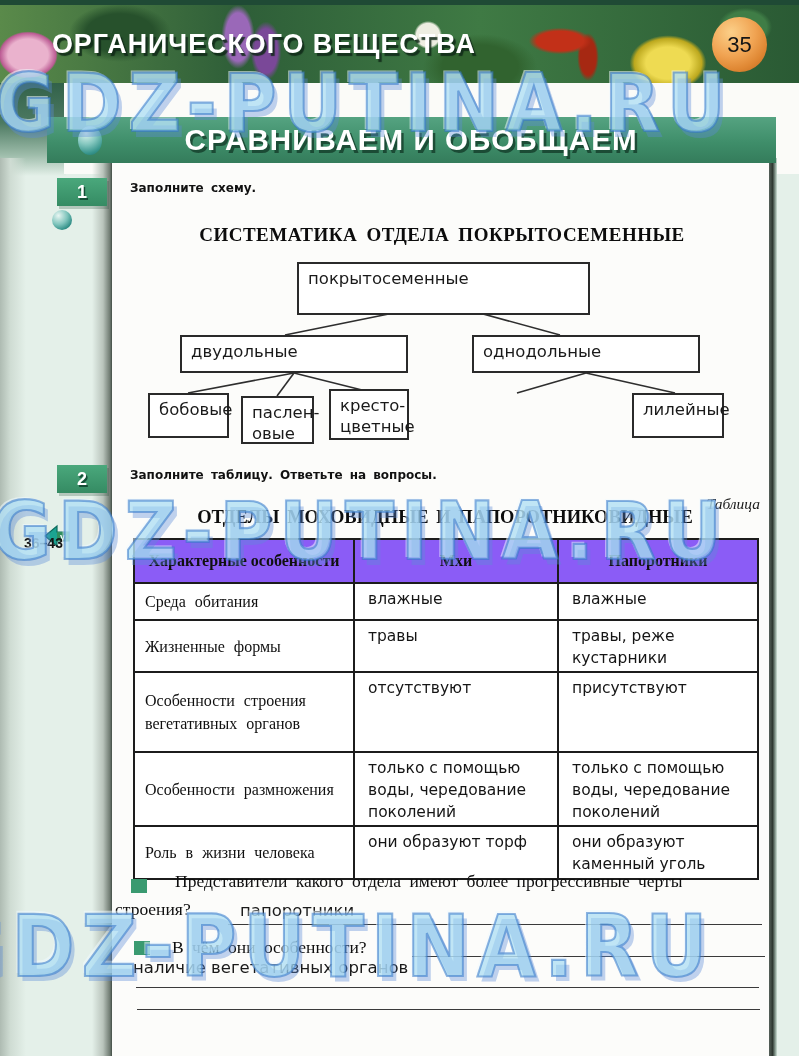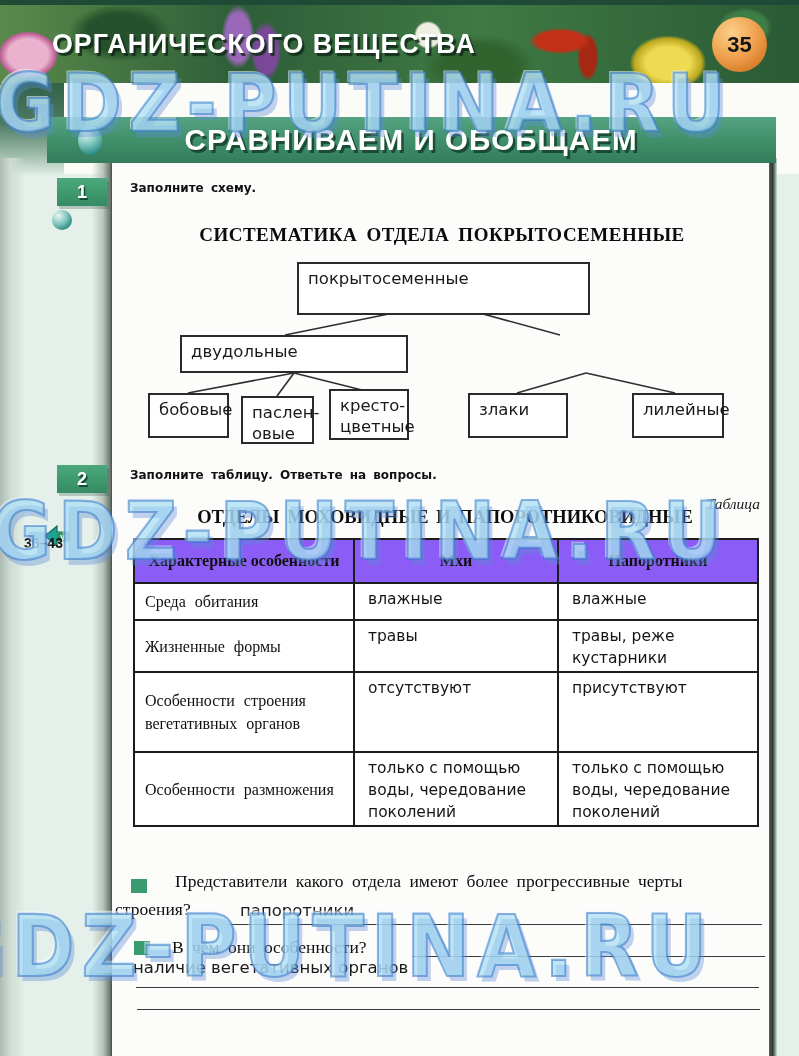--- a/index.html
+++ b/index.html
@@ -33,21 +33,21 @@
       radial-gradient(ellipse 95px 55px at 480px 62px,#31632f 0 40%,rgba(0,0,0,0) 60%),
       linear-gradient(90deg,#5a8a4a 0%,#2e5e38 30%,#3f7a44 60%,#2a5a34 100%);}
 
   .header-title{position:absolute;left:52px;top:28px;z-index:6;
     font-family:"Liberation Sans",sans-serif;font-weight:800;font-size:28px;color:#fff;
     letter-spacing:1px;transform:scaleX(.96);transform-origin:left;
     text-shadow:2.5px 2.5px 1px rgba(15,40,24,.85);}
   .page-num{position:absolute;left:712px;top:17px;width:55px;height:55px;border-radius:50%;z-index:6;
     background:radial-gradient(circle at 35% 28%,#fcd089 0%,#f0a352 45%,#df8733 70%,#b9641c 100%);
     display:flex;align-items:center;justify-content:center;
-    font-family:"Liberation Sans",sans-serif;font-weight:700;font-size:22px;color:#151515;}
+    font-family:"Liberation Sans",sans-serif;font-weight:400;font-size:22px;color:#151515;}
 
   
   .banner{position:absolute;left:47px;top:117px;width:729px;height:46px;z-index:5;
     background:linear-gradient(180deg,#55a381 0%,#3f8e6a 55%,#347c5b 100%);
     display:flex;align-items:center;justify-content:center;}
   .banner-bead{position:absolute;left:31px;top:9px;width:24px;height:29px;border-radius:50%;
     background:radial-gradient(circle at 34% 26%,#ddf3ee 0%,#86c8c0 40%,#36948c 75%,#1d6b64 100%);}
   .banner-text{font-family:"Liberation Sans",sans-serif;font-weight:800;font-size:29px;color:#fff;
     letter-spacing:1px;transform:scaleX(1.02);text-shadow:2.5px 2.5px 0 rgba(18,55,38,.75);}
 
@@ -160,26 +160,26 @@
       <line x1="331" y1="81" x2="448" y2="113" stroke="#2e2e2e" stroke-width="1.6"></line>
       <line x1="182" y1="151" x2="76" y2="171" stroke="#2e2e2e" stroke-width="1.6"></line>
       <line x1="182" y1="151" x2="165" y2="174" stroke="#2e2e2e" stroke-width="1.6"></line>
       <line x1="182" y1="151" x2="254" y2="169" stroke="#2e2e2e" stroke-width="1.6"></line>
       <line x1="474" y1="151" x2="405" y2="171" stroke="#2e2e2e" stroke-width="1.6"></line>
       <line x1="474" y1="151" x2="563" y2="171" stroke="#2e2e2e" stroke-width="1.6"></line>
     </svg>
     <div class="schema-title">СИСТЕМАТИКА ОТДЕЛА ПОКРЫТОСЕМЕННЫЕ</div>
     <div class="sbox boxA">покрытосеменные</div>
     <div class="sbox boxB">двудольные</div>
+    <div class="sbox boxC">однодольные</div>
     <div class="sbox boxb1">бобовые</div>
     <div class="sbox boxb2">паслен-
 овые</div>
     <div class="sbox boxb3">кресто-
 цветные</div>
-    <div class="sbox boxb4">злаки</div>
     <div class="sbox boxb5">лилейные</div>
   </div>
 
   <div class="task-marker t2">2</div>
   <div class="instr instr2">Заполните таблицу. Ответьте на вопросы.</div>
   <div class="tbl-label">Таблица</div>
   <div class="tbl-title">ОТДЕЛЫ МОХОВИДНЫЕ И ПАПОРОТНИКОВИДНЫЕ</div>
 
   <div class="margin-icon">
     <svg viewBox="0 0 32 32" width="32" height="32" xmlns="http://www.w3.org/2000/svg">
@@ -217,20 +217,25 @@
       <tr class="r3">
         <td class="feature">Особенности строения вегетативных органов</td>
         <td class="ans">отсутствуют</td>
         <td class="ans">присутствуют</td>
       </tr>
       <tr class="r4">
         <td class="feature">Особенности размножения</td>
         <td class="ans">только с помощью воды, чередование поколений</td>
         <td class="ans">только с помощью воды, чередование поколений</td>
       </tr>
+      <tr class="r5">
+        <td class="feature">Роль в жизни человека</td>
+        <td class="ans">они образуют торф</td>
+        <td class="ans">они образуют каменный уголь</td>
+      </tr>
     </tbody>
   </table>
 
   <div class="q-bullet qb1"></div>
   <div class="qtext q1l1">Представители какого отдела имеют более прогрессивные черты</div>
   <div class="qtext q1l2">строения?</div>
   <div class="ans-line a1">папоротники</div>
   <div class="uline ul1"></div>
 
   <div class="q-bullet qb2"></div>

